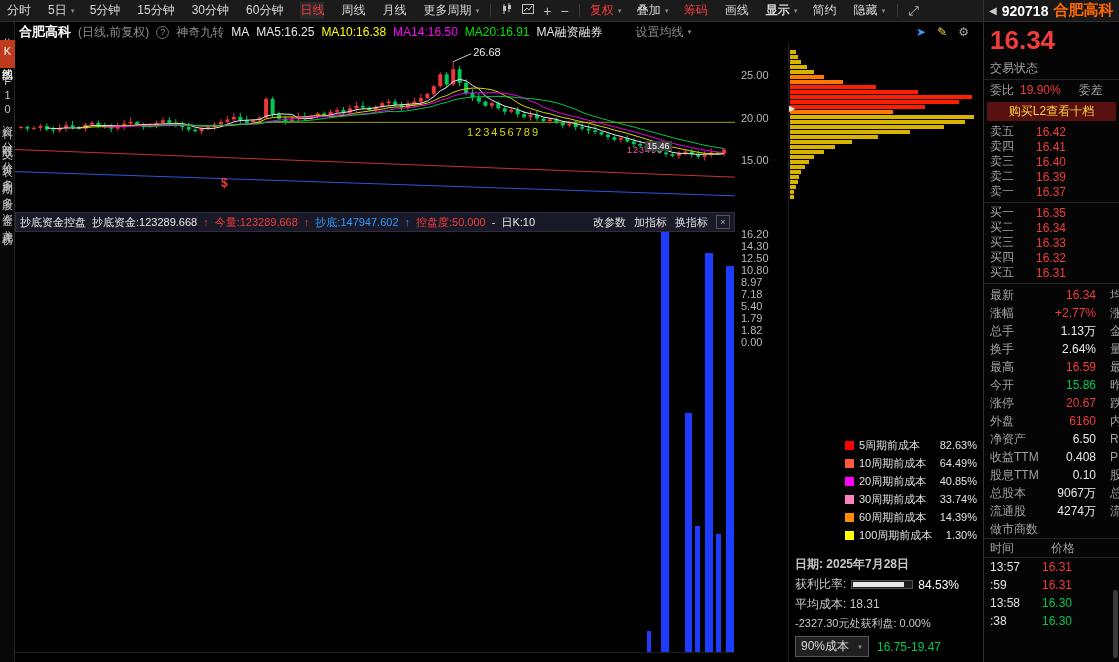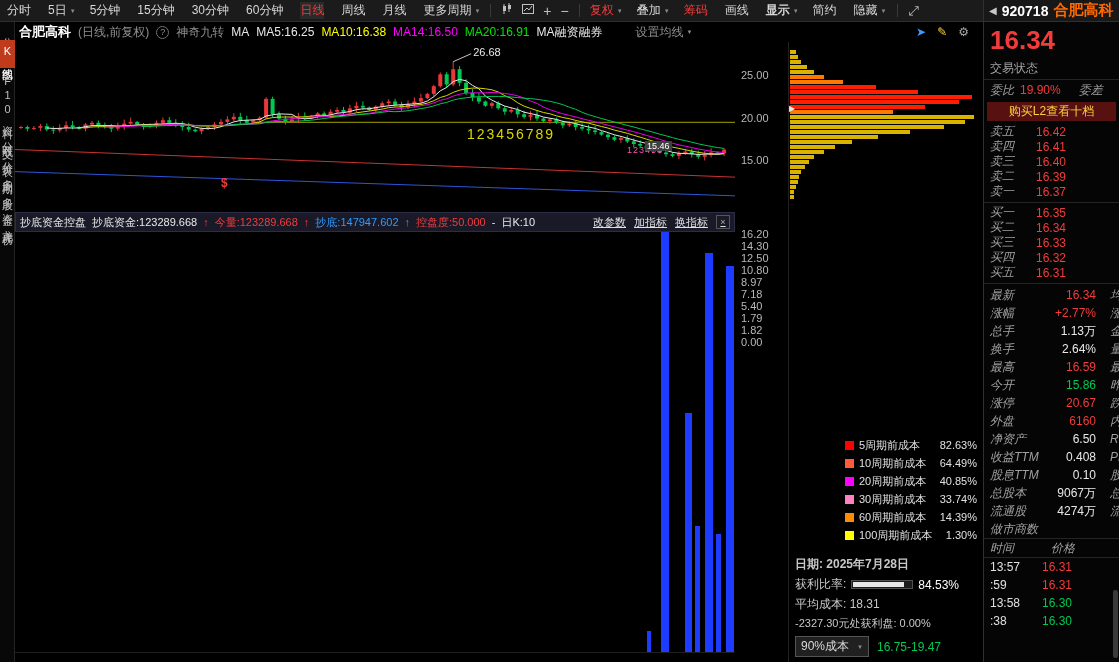--- a/index.html
+++ b/index.html
@@ -35,32 +35,32 @@
 .ch-mas{display:flex;gap:7px;}
 .ch-settings{color:#909090;margin-left:26px;display:flex;gap:3px;align-items:center;cursor:pointer;}
 .ch-icons{margin-left:auto;display:flex;gap:11px;margin-right:10px;}
 .flag{color:#3a9bff;cursor:pointer;} .pencil{color:#ffd63c;cursor:pointer;} .gear{color:#a8a8a8;cursor:pointer;}
 
 
 .kpane{position:absolute;left:15px;top:42px;width:720px;height:170px;}
 #kchart{position:absolute;left:0;top:0;width:720px;height:170px;}
 .peak-note{position:absolute;color:#e8e8e8;font-size:11px;}
 .dollar{position:absolute;left:206px;top:134px;color:#f23c3c;font-weight:bold;}
-.digits1{position:absolute;left:452px;top:84px;color:#d8d800;font-size:14px;letter-spacing:2px;}
+.digits1{position:absolute;left:452px;top:84px;color:#d8d800;font-size:11px;letter-spacing:2px;}
 .digits2{position:absolute;left:612px;top:103px;color:#ff50b4;font-size:9px;letter-spacing:1px;}
 .price-tag{position:absolute;left:630px;top:99px;background:#404040;color:#fff;font-size:9px;padding:0 2px;}
 .kaxis{position:absolute;left:737px;top:42px;width:50px;height:170px;}
 .axis-lbl{position:absolute;left:4px;color:#b8b8b8;font-size:11px;}
 
 
 .ind-header{position:absolute;left:15px;top:212px;width:720px;height:20px;background:#191928;
             border:1px solid #2c2c44;display:flex;align-items:center;gap:6px;padding:0 4px;
             font-size:11px;white-space:nowrap;overflow:hidden;}
 .ih-title{color:#e8e8e8;cursor:pointer;}
-.ih-right{margin-left:auto;display:flex;gap:8px;color:#e0e0e0;align-items:center;text-decoration:underline;}
+.ih-right{margin-left:auto;display:flex;gap:8px;color:#e0e0e0;align-items:center;}
 .ih-btn{cursor:pointer;}
 .ih-close{color:#b0b0b0;border:1px solid #555;width:14px;height:14px;display:flex;align-items:center;
           justify-content:center;font-size:9px;cursor:pointer;}
 .ind-body{position:absolute;left:15px;top:232px;width:720px;height:421px;border-bottom:1px solid #1e1e1e;}
 .ind-bar{position:absolute;bottom:0;background:#1e3cff;}
 .ind-axis{position:absolute;left:737px;top:228px;width:50px;height:428px;display:flex;
           flex-direction:column;justify-content:flex-start;}
 .axis-lbl2{color:#b8b8b8;font-size:11px;padding-left:4px;}
 
 
@@ -82,21 +82,21 @@
 .chip-avg{position:absolute;left:6px;top:554px;color:#c8c8c8;}
 .chip-at{position:absolute;left:6px;top:574px;color:#c8c8c8;font-size:11px;}
 .chip-sel{position:absolute;left:6px;top:594px;display:flex;align-items:center;gap:8px;}
 .sel-box{border:1px solid #555;background:#202020;padding:1px 5px;display:flex;align-items:center;gap:8px;
          color:#d8d8d8;cursor:pointer;}
 .sel-range{color:#00c850;}
 
 
 .quote{position:absolute;left:983px;top:0;width:136px;height:662px;background:#050505;
        border-left:1px solid #303030;overflow:hidden;}
-.g{color:#a0a0a0;font-style:italic;} .r{color:#f23c3c;}
+.g{color:#a0a0a0;} .r{color:#f23c3c;}
 .q-head{height:22px;display:flex;align-items:center;gap:5px;padding:0 5px;background:#181818;
         border-bottom:1px solid #303030;white-space:nowrap;}
 .q-back{color:#c8c8c8;font-size:10px;cursor:pointer;}
 .q-code{color:#fff;font-weight:bold;font-size:14px;}
 .q-name{color:#ff6a00;font-weight:bold;font-size:15px;}
 .q-price{height:34px;color:#f23c3c;font-size:26px;font-weight:bold;padding:3px 6px 0;white-space:nowrap;}
 .q-status{height:24px;line-height:24px;padding:0 6px;color:#a0a0a0;border-bottom:1px solid #242424;white-space:nowrap;}
 .q-weibi{height:20px;display:flex;align-items:center;padding:0 6px;gap:6px;white-space:nowrap;}
 .w2{margin-left:12px;}
 .q-l2{height:19px;margin:2px 3px 3px;background:#571111;color:#ffcf3c;display:flex;align-items:center;

